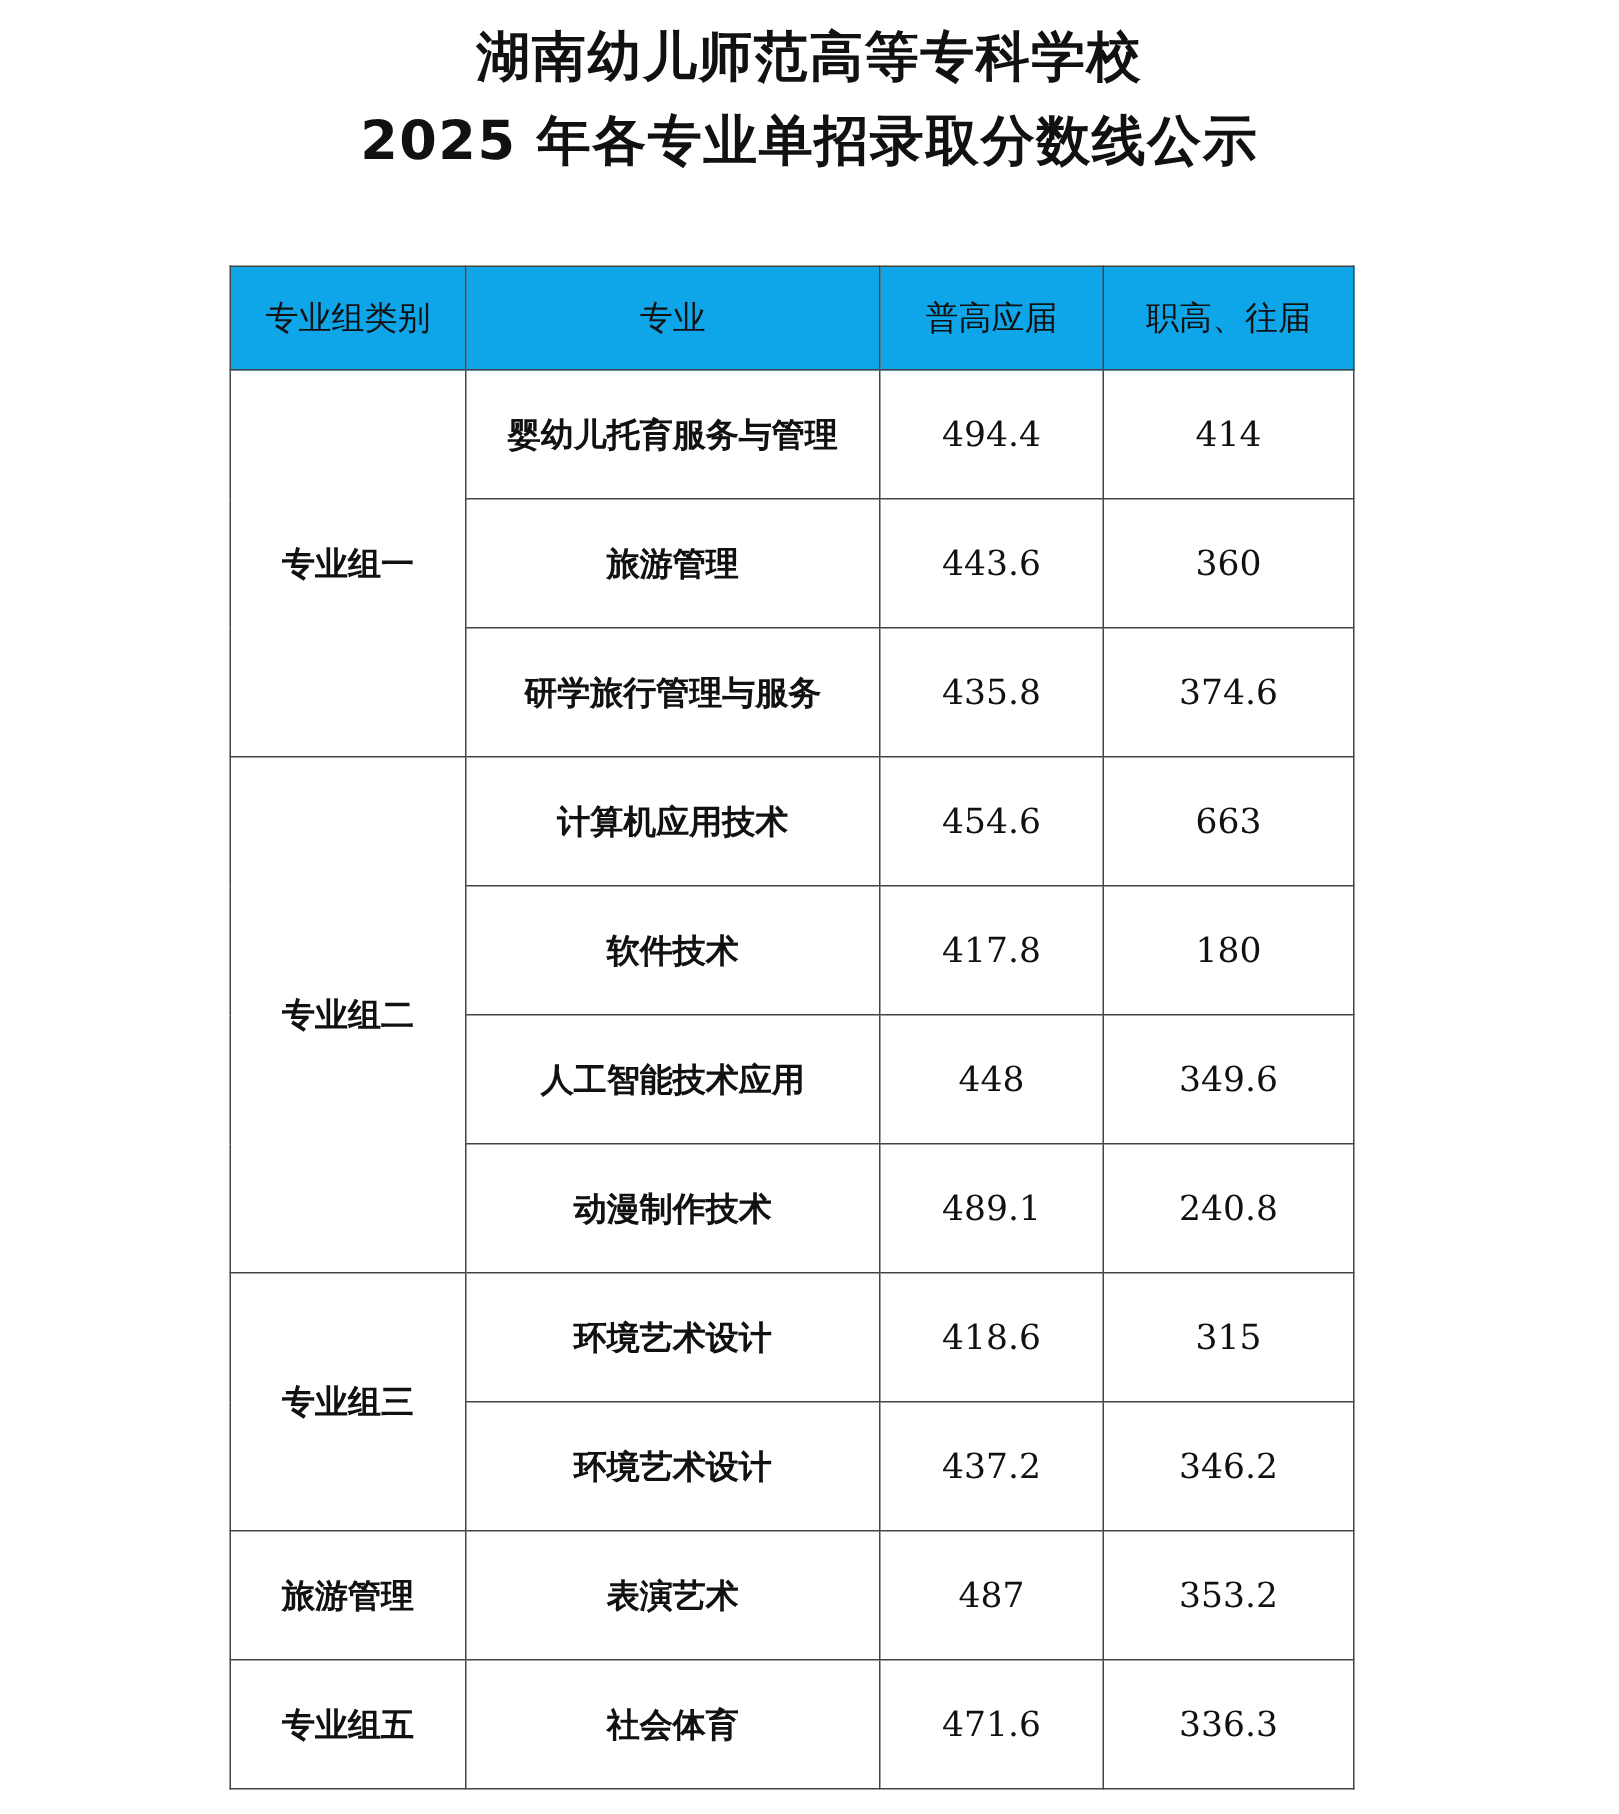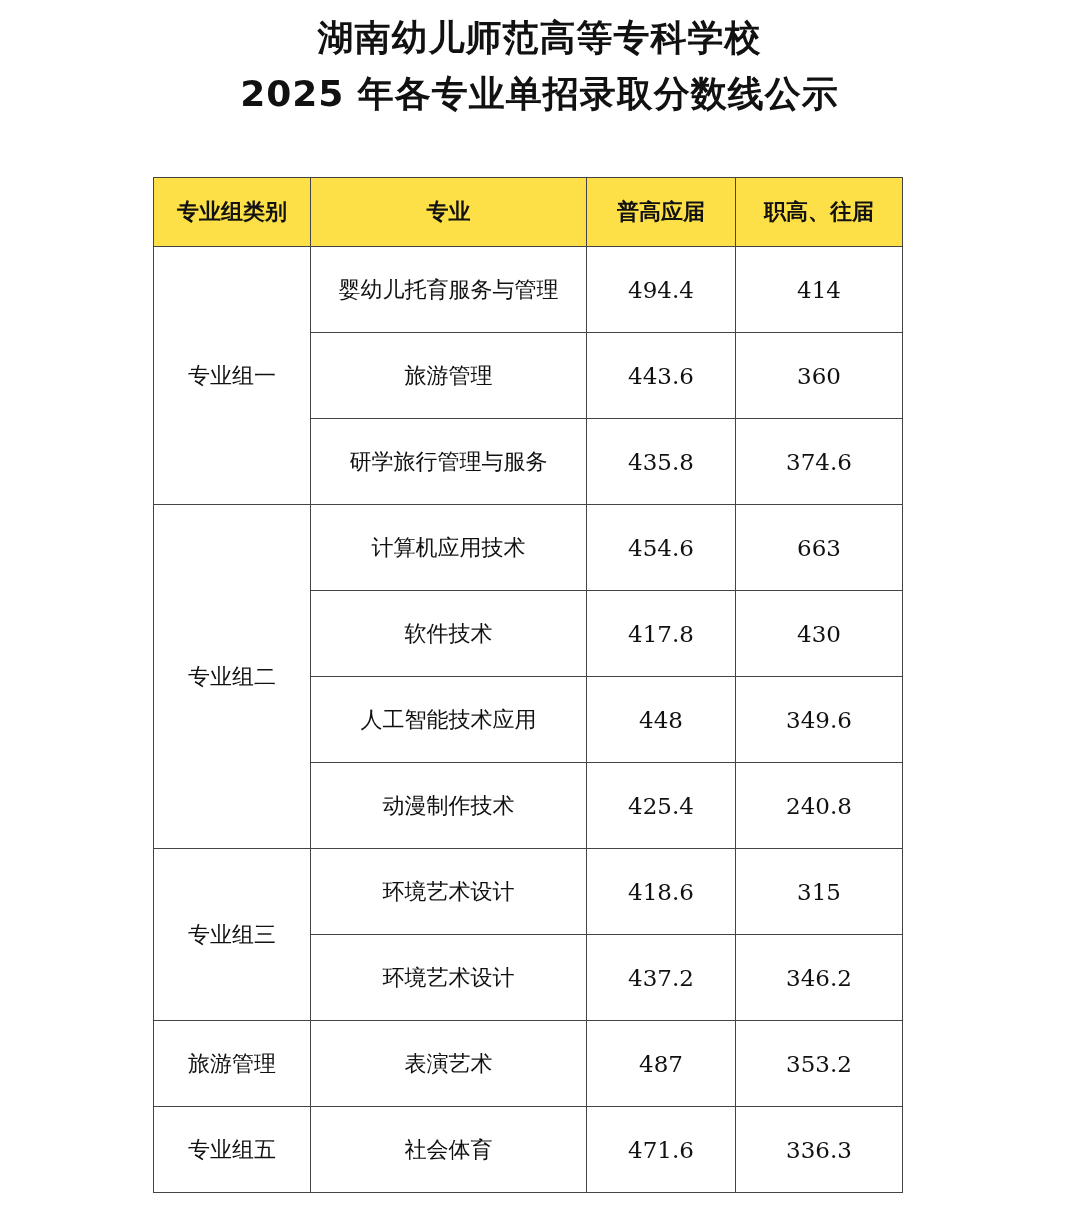--- a/index.html
+++ b/index.html
@@ -6,24 +6,24 @@
   body { width:1079px; height:1209px; position:relative; overflow:hidden;
          font-family: "DejaVu Serif", "Liberation Serif", serif; color:#111; }
   .title { position:absolute; left:0; width:1079px; text-align:center;
            font-family: "DejaVu Sans", "Liberation Sans", sans-serif; font-weight:bold;
            font-size:36px; letter-spacing:1px; }
   .t1 { top:14px; }
   .t2 { top:70px; }
   table { position:absolute; left:153px; top:177px; border-collapse:collapse;
           width:749px; table-layout:fixed; }
   td, th { border:1.5px solid #444; text-align:center; vertical-align:middle; padding:0; }
-  th { background:#fde047; height:68px; font-family:"DejaVu Sans","Liberation Sans",sans-serif;
-       font-weight:bold; font-size:22px; }
+  th { background:#0ea5e9; height:68px; font-family:"DejaVu Sans","Liberation Sans",sans-serif;
+       font-weight:normal; font-size:22px; }
   td { height:85px; font-size:22px; }
-  td.group, td.major { font-family:"DejaVu Sans","Liberation Sans",sans-serif; font-weight:normal; }
+  td.group, td.major { font-family:"DejaVu Sans","Liberation Sans",sans-serif; font-weight:bold; }
   td.num { font-family:"DejaVu Serif","Liberation Serif",serif; font-size:23px; }
   col.c1 { width:157px; } col.c2 { width:276px; } col.c3 { width:149px; } col.c4 { width:167px; }
 </style>
 </head>
 <body>
 
 <div class="title t1">湖南幼儿师范高等专科学校</div>
 <div class="title t2">2025 年各专业单招录取分数线公示</div>
 
 <table>
@@ -62,30 +62,30 @@
 
     <tr>
       <td class="group" rowspan="4">专业组二</td>
       <td class="major">计算机应用技术</td>
       <td class="num">454.6</td>
       <td class="num">663</td>
     </tr>
     <tr>
       <td class="major">软件技术</td>
       <td class="num">417.8</td>
-      <td class="num">430</td>
+      <td class="num">180</td>
     </tr>
     <tr>
       <td class="major">人工智能技术应用</td>
       <td class="num">448</td>
       <td class="num">349.6</td>
     </tr>
     <tr>
       <td class="major">动漫制作技术</td>
-      <td class="num">425.4</td>
+      <td class="num">489.1</td>
       <td class="num">240.8</td>
     </tr>
 
     <tr>
       <td class="group" rowspan="2">专业组三</td>
       <td class="major">环境艺术设计</td>
       <td class="num">418.6</td>
       <td class="num">315</td>
     </tr>
     <tr>

